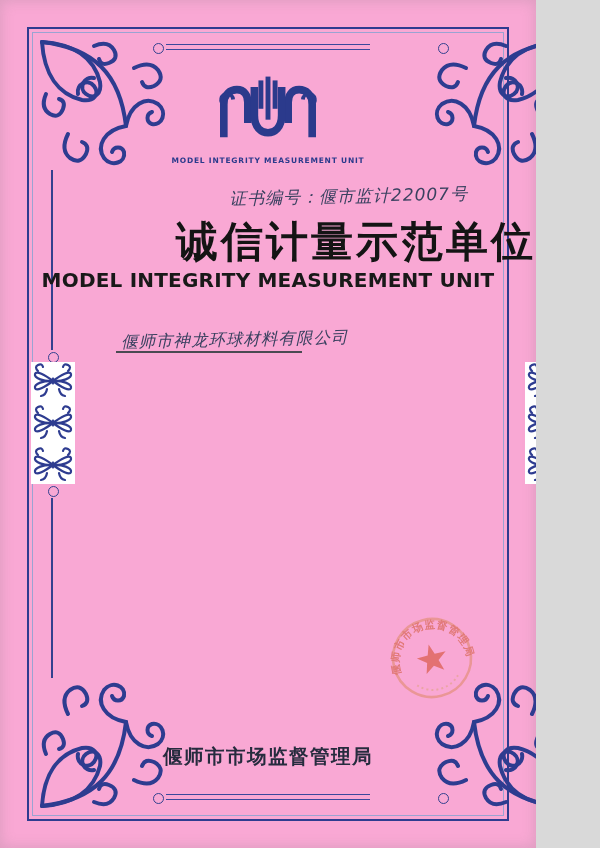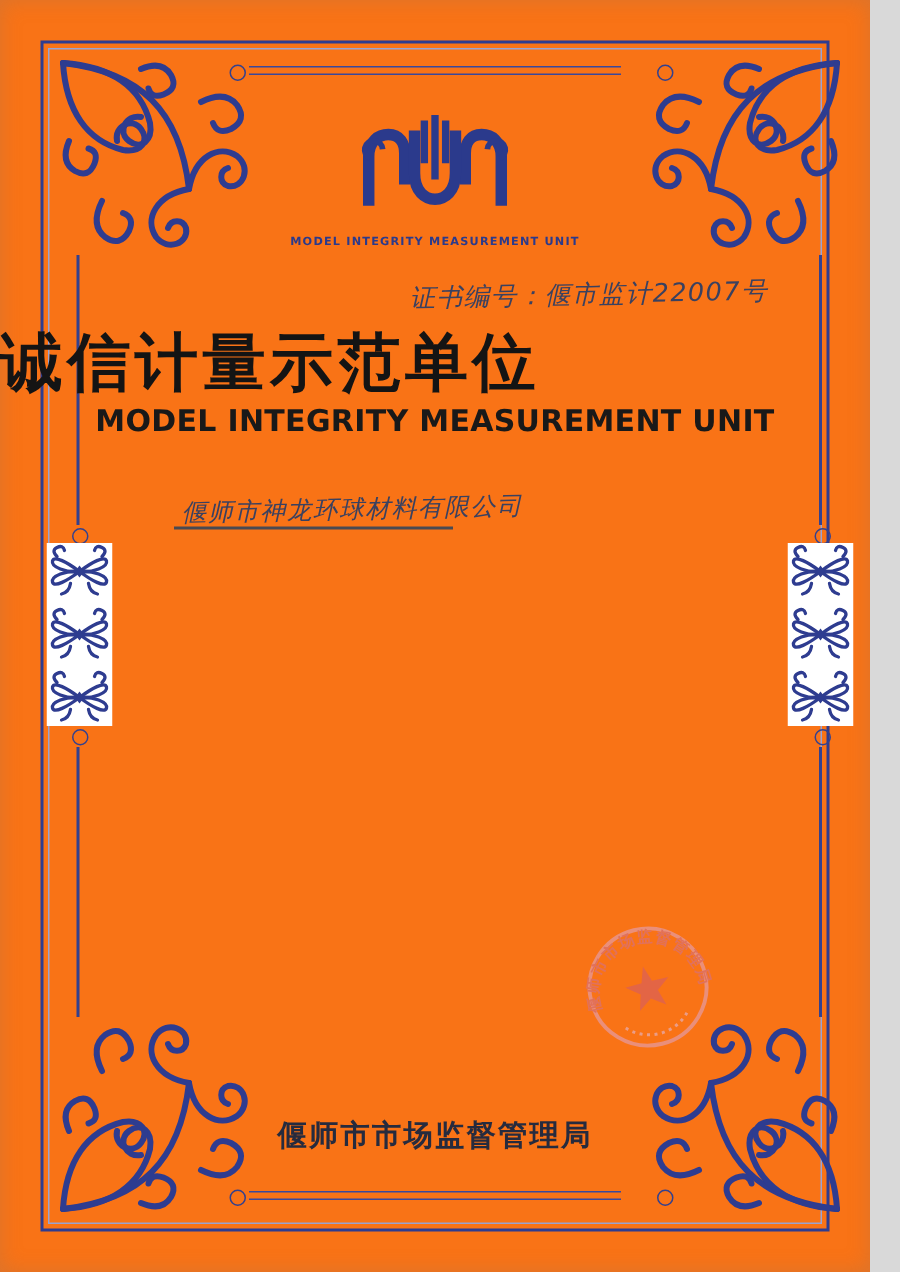--- a/index.html
+++ b/index.html
@@ -1,33 +1,33 @@
 <!DOCTYPE html>
 <html><head>
 <meta charset="utf-8">
 <style>
   html,body{margin:0;padding:0;background:#d9d9d9;}
-  .page{position:relative;width:580px;height:848px;background:#f97316;overflow:hidden;
+  .page{position:relative;width:536px;height:848px;background:#f9a8d4;overflow:hidden;
         font-family:"DejaVu Sans","Liberation Sans",sans-serif;
         box-shadow:inset 0 0 14px rgba(120,120,120,.25);}
   
   .outer-border{position:absolute;inset:27px;border:2.6px solid #2e3c90;pointer-events:none;}
   .outer-border2{position:absolute;inset:32px;border:1px solid #9aa3d2;pointer-events:none;}
   .hline{position:absolute;left:166px;right:166px;height:1.4px;background:#3a489c;}
   .vseg{position:absolute;width:1.8px;background:#33418f;}
   .hook{position:absolute;width:9px;height:9px;border:1.7px solid #33418f;border-radius:50%;}
   .corner{position:absolute;width:132px;height:132px;}
   .corner.tr{transform:scaleX(-1);} .corner.bl{transform:scaleY(-1);} .corner.br{transform:scale(-1,-1);}
   .cluster{position:absolute;width:44px;height:122px;}
   
   .logo-block{position:absolute;top:76px;left:0;right:0;text-align:center;}
   .logo-caption{margin-top:5px;font-size:7.5px;font-weight:bold;color:#2b3a8c;letter-spacing:.8px;}
   .handwriting{font-style:italic;color:#3a4160;transform:rotate(-1.2deg);letter-spacing:1px;}
   .cert-no{position:absolute;top:185px;right:68px;font-size:17px;}
-  .title-zh{position:absolute;top:214px;left:0;right:0;text-align:left;
+  .title-zh{position:absolute;top:214px;left:0;right:0;text-align:right;
             font-family:"DejaVu Serif","Liberation Serif",serif;font-weight:900;
             font-size:42px;letter-spacing:3px;color:#141414;white-space:nowrap;}
   .title-en{position:absolute;top:268px;left:0;right:0;text-align:center;
             font-weight:800;font-size:20px;letter-spacing:.2px;color:#191919;white-space:nowrap;}
   .awardee{position:absolute;top:329px;left:121px;font-size:16.5px;}
   .awardee-line{position:absolute;top:351px;left:116px;width:186px;height:1.6px;background:#4a4a52;}
   .body-text{position:absolute;top:370px;left:117px;width:392px;font-size:18px;line-height:38.5px;
              color:#3e3e3e;text-align:justify;text-indent:2em;margin:0;}
   .issuer-label{position:absolute;top:648px;left:310px;font-size:16px;color:#313131;letter-spacing:.5px;}
   .seal{position:absolute;top:611px;left:385px;width:94px;height:94px;transform:rotate(-14deg);opacity:.85;}

